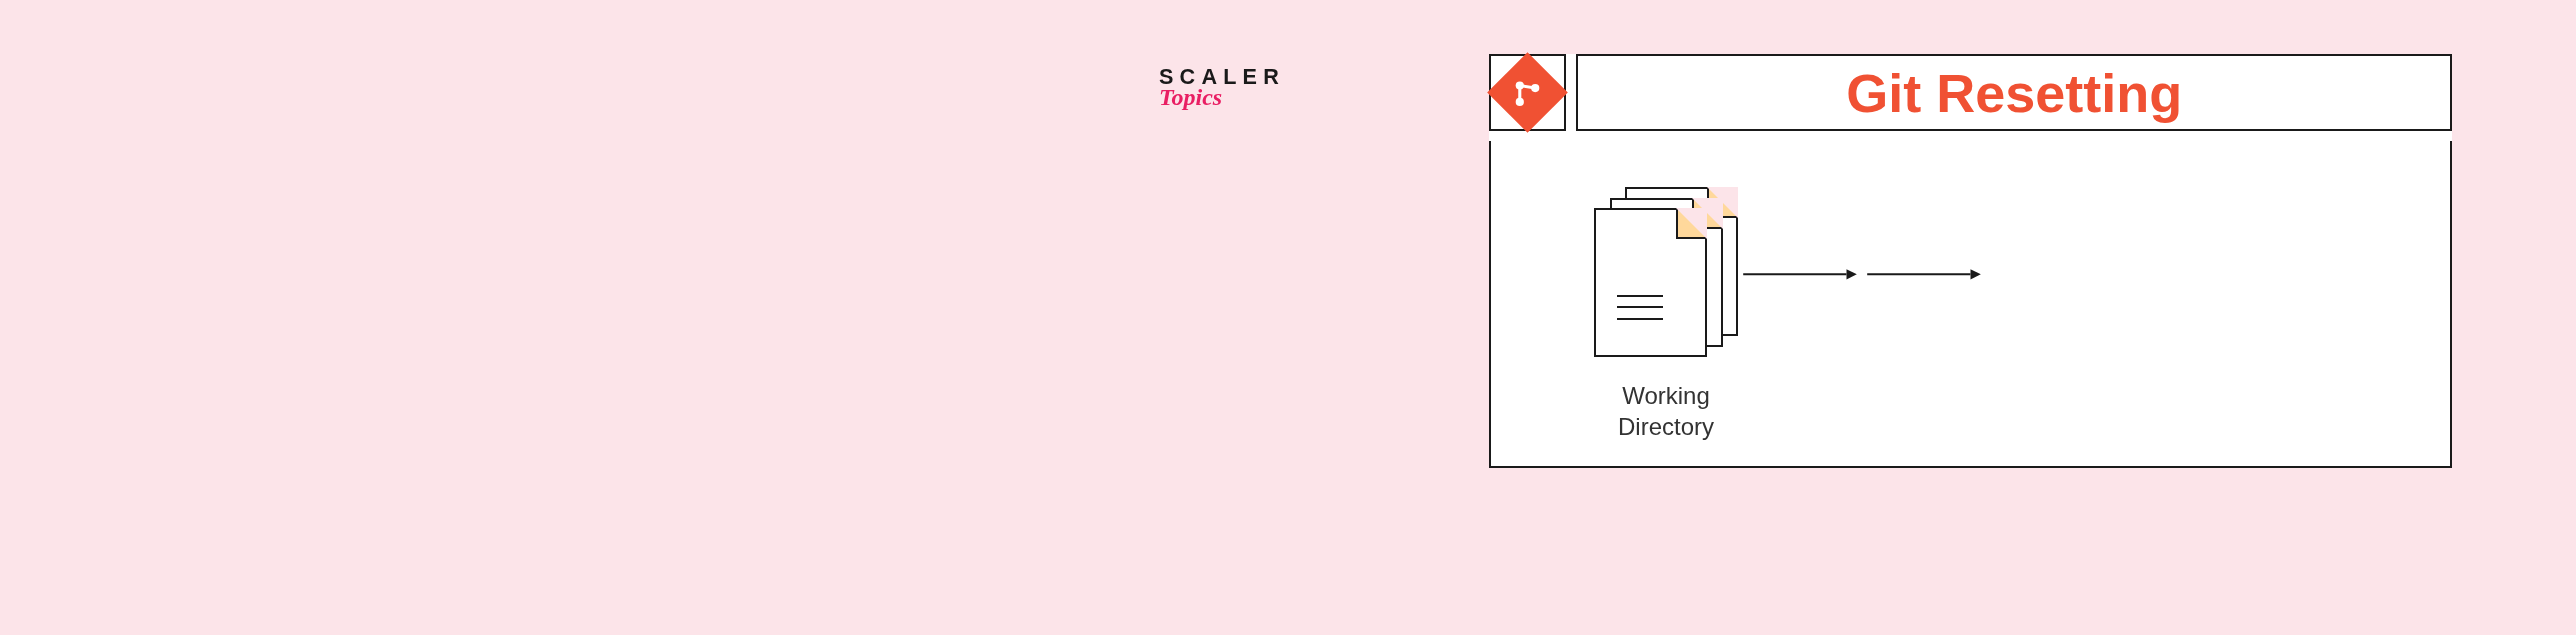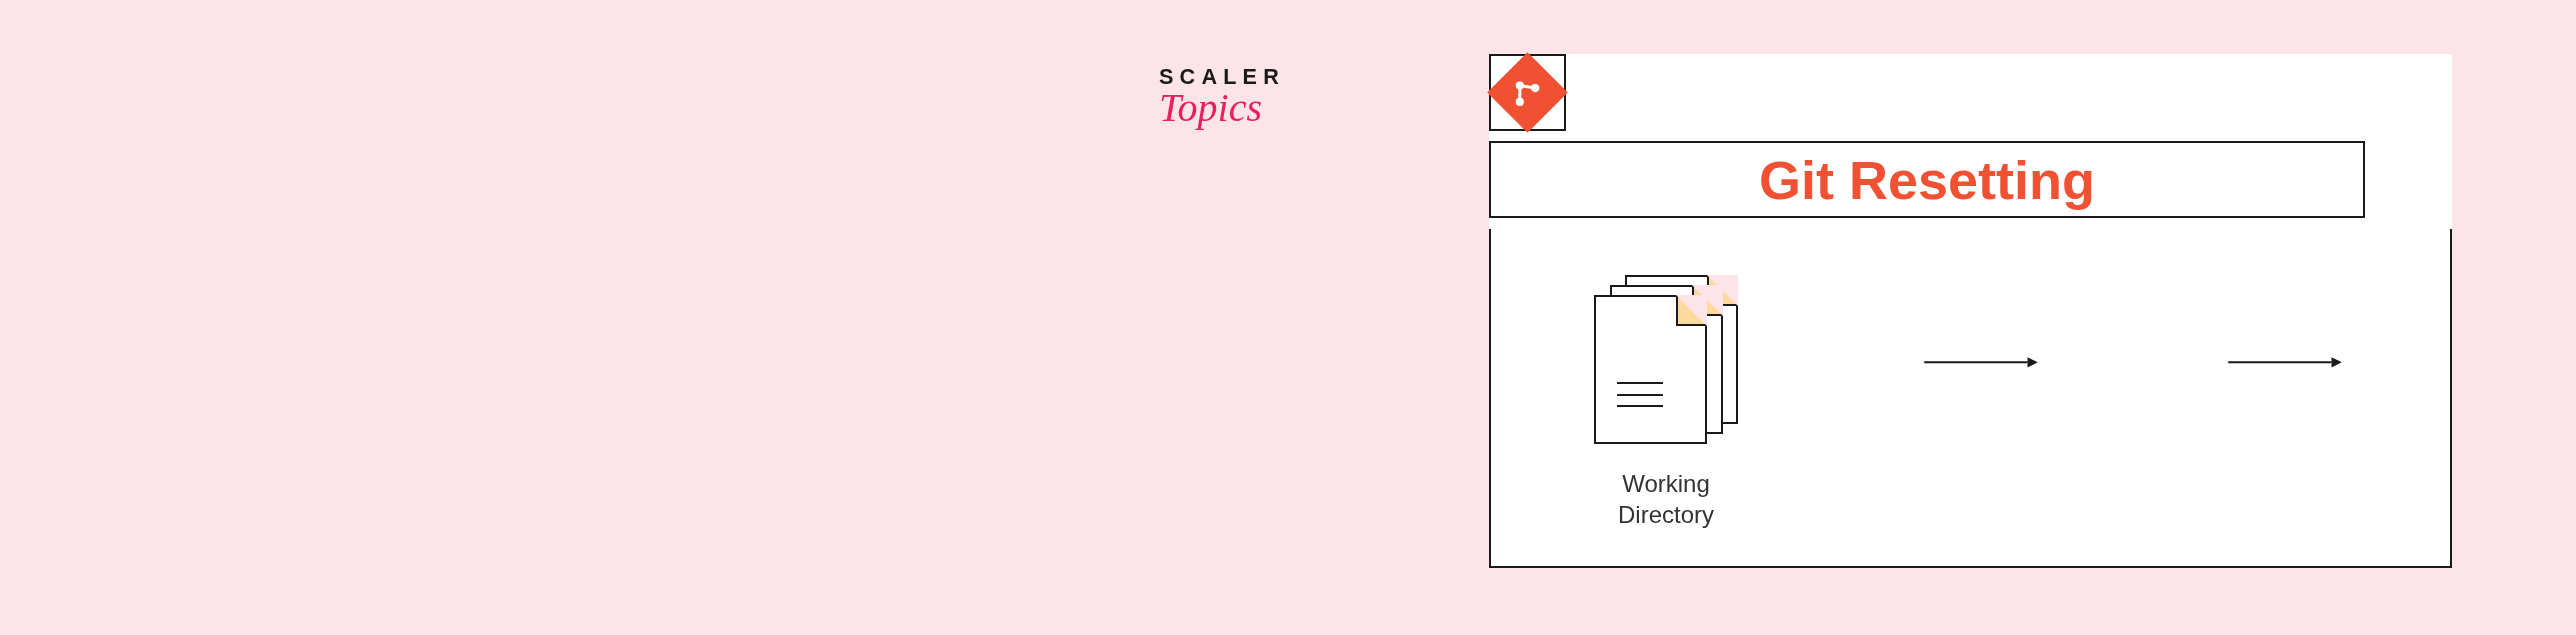--- a/index.html
+++ b/index.html
@@ -17,35 +17,34 @@
     }
     .logo-scaler {
       font-weight: 900;
       letter-spacing: 6.2px;
       font-size: 21.6px;
       color: #1a1a1a;
     }
     .logo-topics {
       font-family: cursive;
       font-style: italic;
-      font-weight: 400;
-      font-size: 40px;
+      font-weight: 700;
+      font-size: 24px;
       color: #e91e63;
       margin-top: -6.2px;
     }
     .diagram-container {
       position: absolute;
       left: 1489px;
       top: 54px;
       background: #ffffff;
     }
     .header-row {
       display: flex;
       gap: 10.3px;
-      flex-direction: column;
     }
     .git-badge {
       width: 77px;
       height: 77px;
       border: 2.1px solid #1a1a1a;
       display: flex;
       align-items: center;
       justify-content: center;
     }
     .git-icon {
@@ -71,24 +70,24 @@
     .title-text {
       font-size: 54px;
       font-weight: 700;
       color: #f05133;
     }
     .body-box {
       width: 963px;
       border: 2.1px solid #1a1a1a;
       border-top: none;
       margin-top: 10.3px;
-      padding: 46px 103px 36px 103px;
+      padding: 46px 103px 23px 103px;
       display: flex;
       align-items: flex-start;
-      justify-content: space-between;
+      justify-content: flex-start;
       gap: 0;
     }
     .col {
       display: flex;
       flex-direction: column;
       align-items: center;
     }
     .label {
       text-align: center;
       font-size: 24px;

